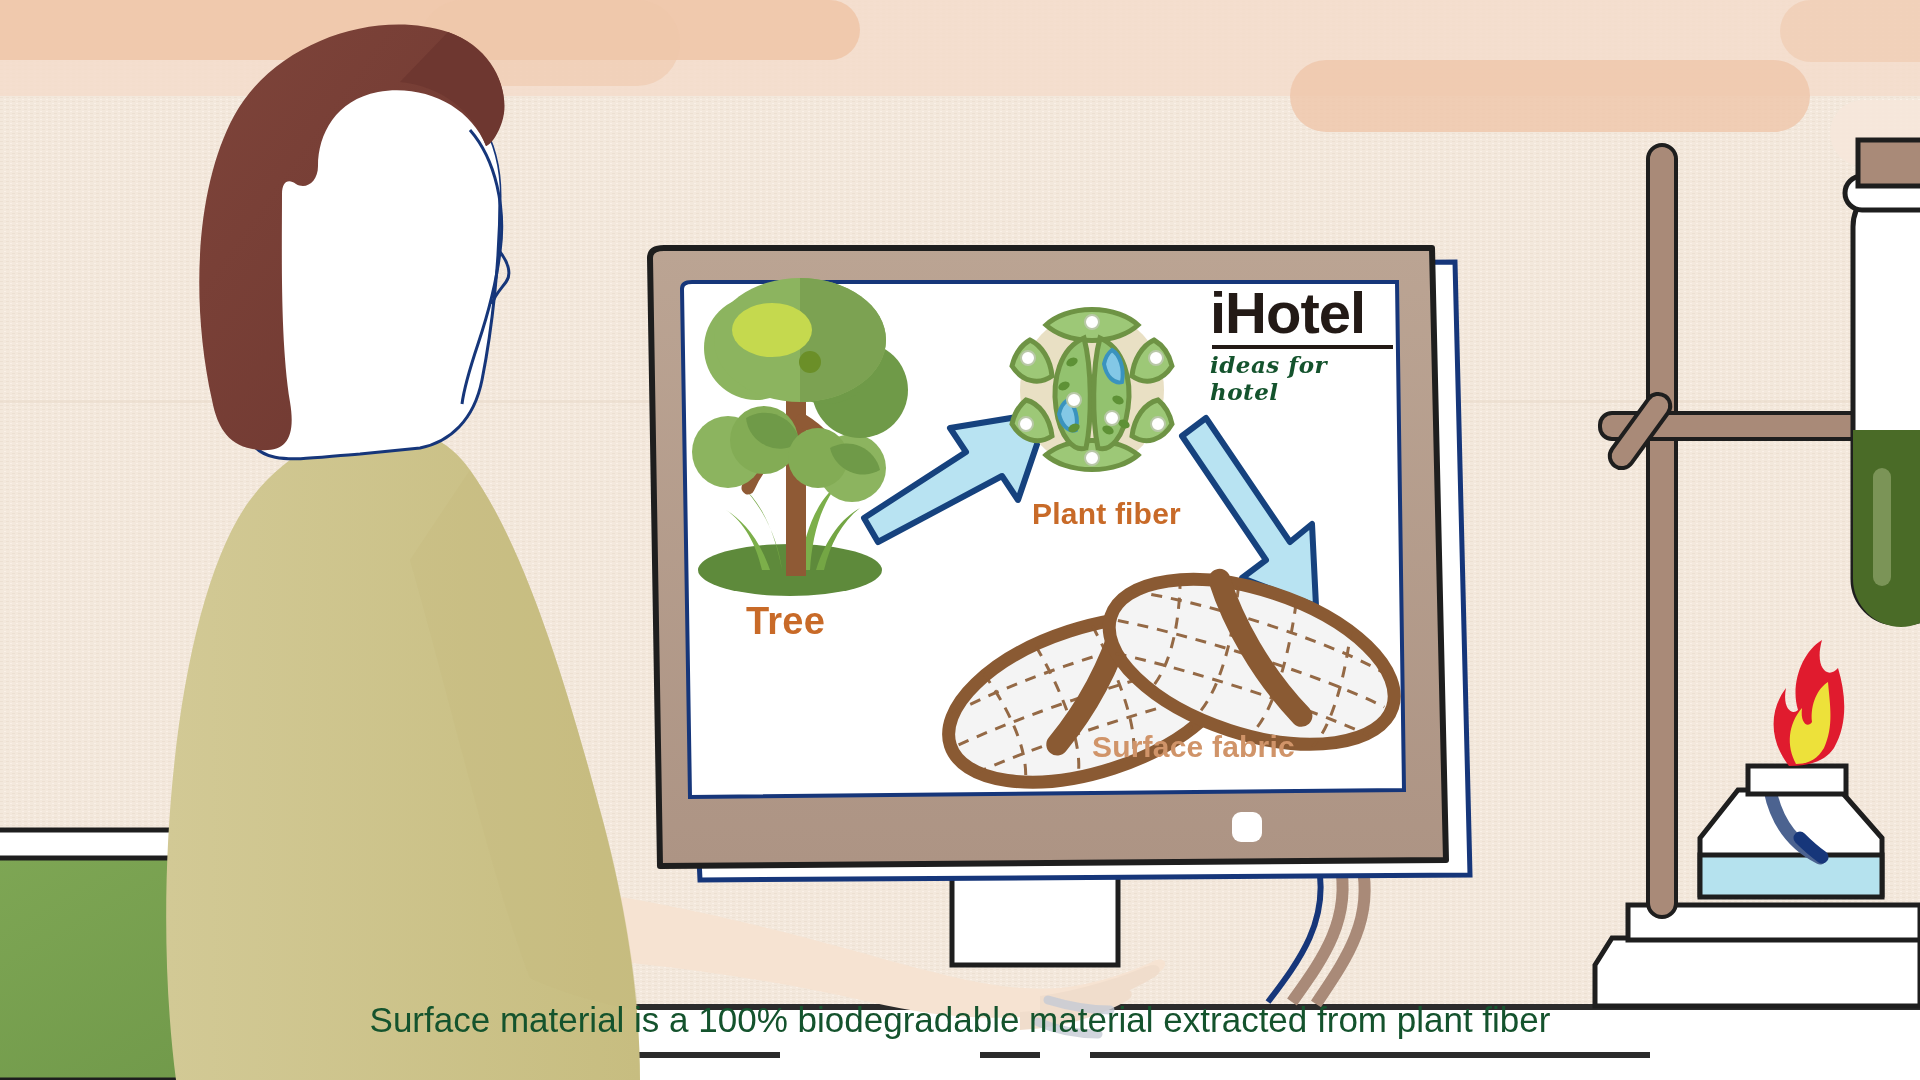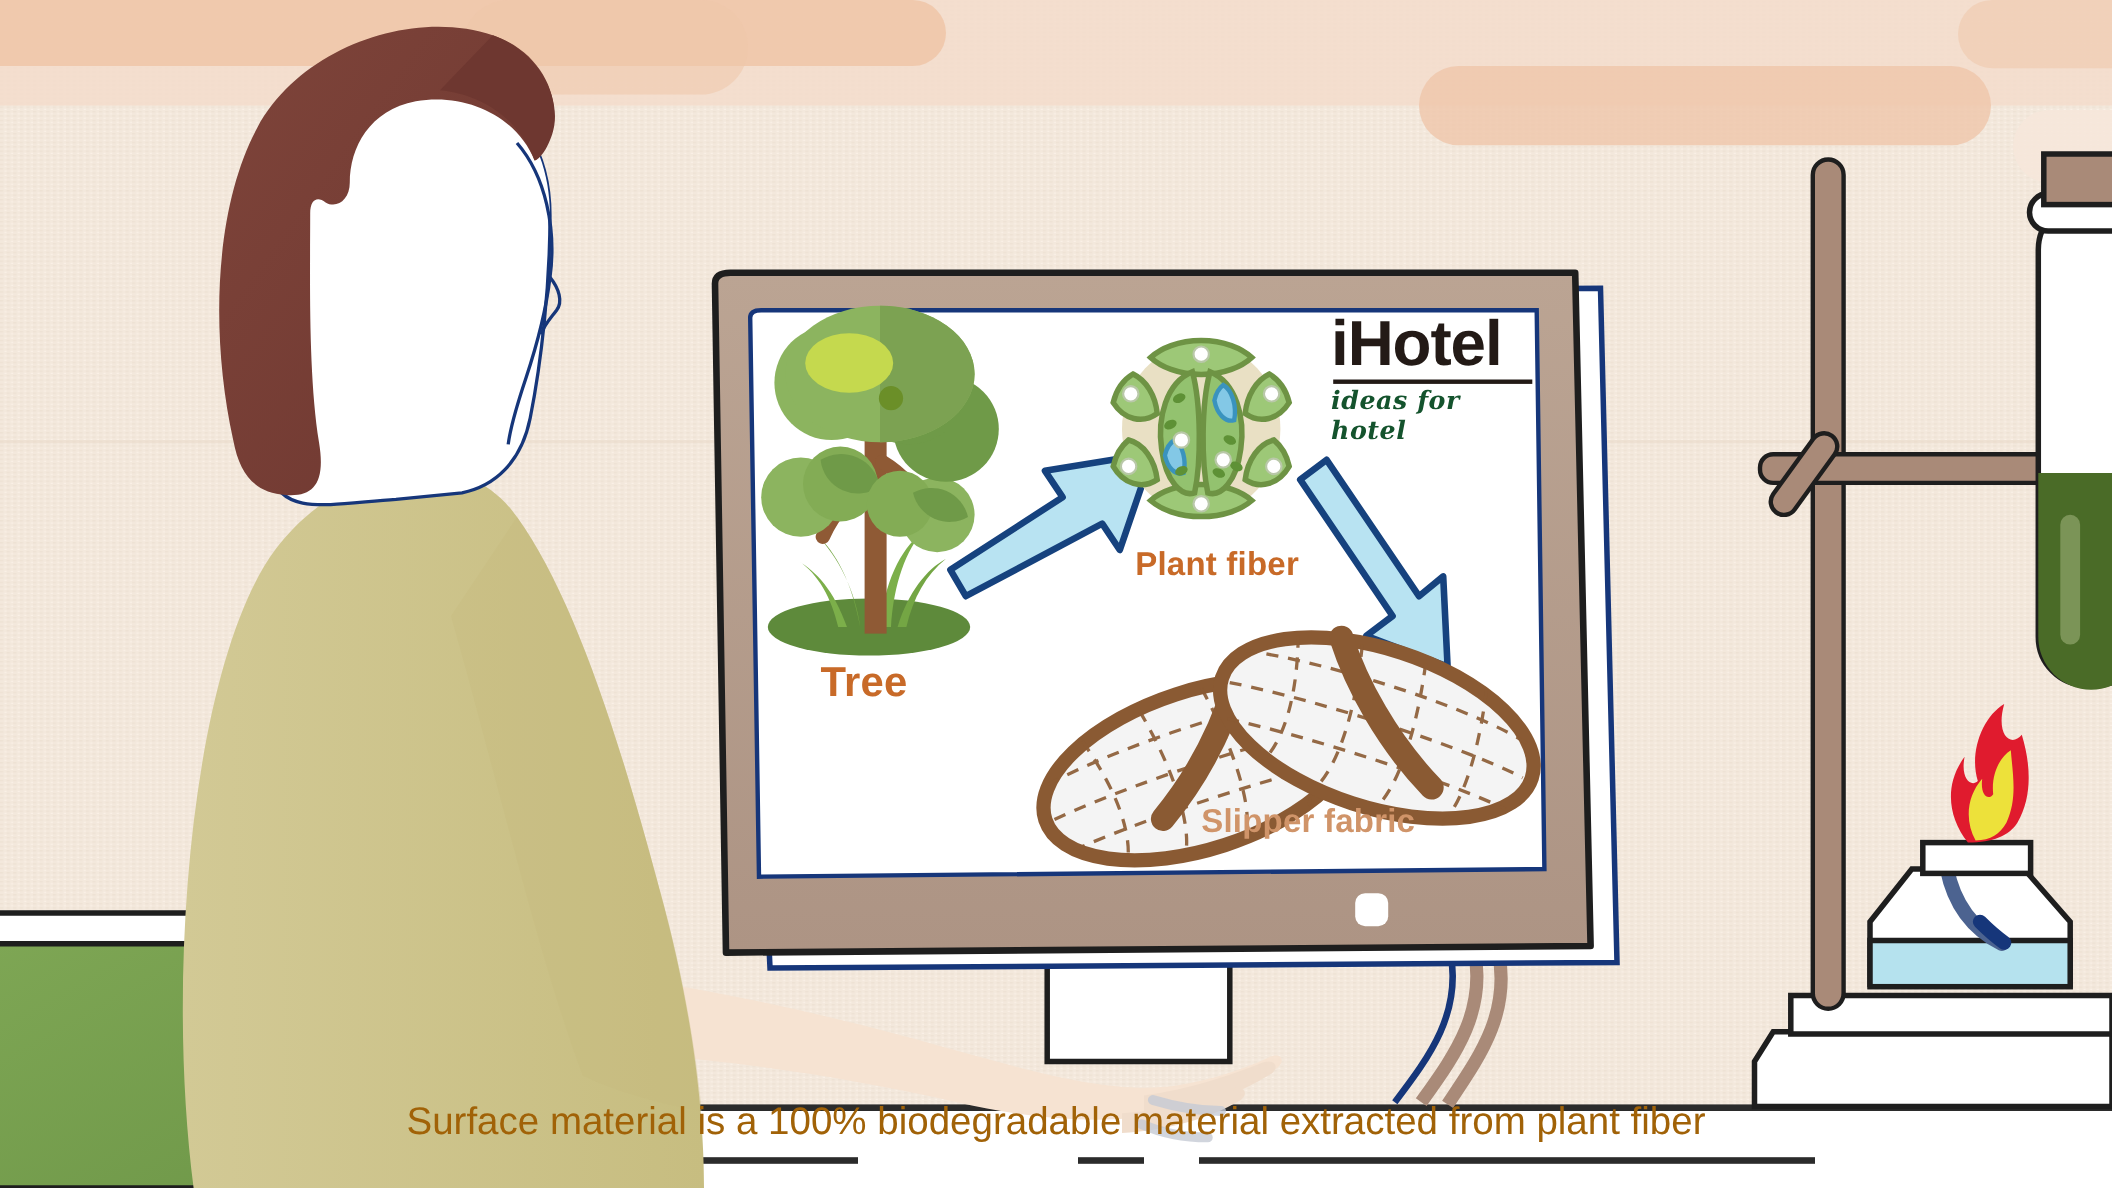--- a/index.html
+++ b/index.html
@@ -9,21 +9,21 @@
   .lbl{position:absolute;font-weight:bold;letter-spacing:.2px;white-space:nowrap;}
   #tree-label{left:746px;top:600px;font-size:38px;color:#C86A28;}
   #fiber-label{left:1032px;top:462px;font-size:30px;color:#C86A28;margin-top:35px;}
   #slipper-label{left:1092px;top:730px;font-size:30px;color:#D09469;}
   #logo{position:absolute;left:1210px;top:285px;width:185px;}
   #logo-word{font-size:58px;font-weight:bold;color:#231A16;line-height:.95;letter-spacing:-1px;}
   #logo-rule{height:4px;background:#231A16;margin:5px 2px 2px 2px;}
   #logo-tag{font-size:23px;font-style:italic;font-weight:bold;color:#14532d;
             font-family:"DejaVu Serif",serif;letter-spacing:.5px;}
   #caption{position:absolute;left:0;top:1000px;width:1920px;text-align:center;
-           font-size:35px;color:#a16207;}
+           font-size:35px;color:#14532d;}
 </style>
 </head>
 <body>
 
 <div id="stage">
 
   <svg width="1920" height="1080" viewBox="0 0 1920 1080">
     <defs>
       <pattern id="wallTex" width="6" height="4" patternUnits="userSpaceOnUse">
         <rect width="6" height="4" fill="#F3E8DC"></rect>
@@ -265,21 +265,21 @@
                  C288 178 282 182 282 194 C282 250 280 340 290 402
                  C296 438 286 452 260 450 C232 448 218 432 212 400 Z" fill="url(#hairG)"></path>
         <path d="M448 32 C492 48 512 92 502 122 C496 140 488 146 486 146
                  C474 112 442 86 400 82 Z" fill="#6E3730"></path>
       </g>
     </g>
   </svg>
 
   <div class="lbl" id="tree-label">Tree</div>
   <div class="lbl" id="fiber-label">Plant fiber</div>
-  <div class="lbl" id="slipper-label">Slipper fabric</div>
+  <div class="lbl" id="slipper-label">Surface fabric</div>
 
   <div id="logo">
     <div id="logo-word">iHotel</div>
     <div id="logo-rule"></div>
     <div id="logo-tag">ideas for hotel</div>
   </div>
 
   <div id="caption">Surface material is a 100% biodegradable material extracted from plant fiber</div>
 </div>
 

